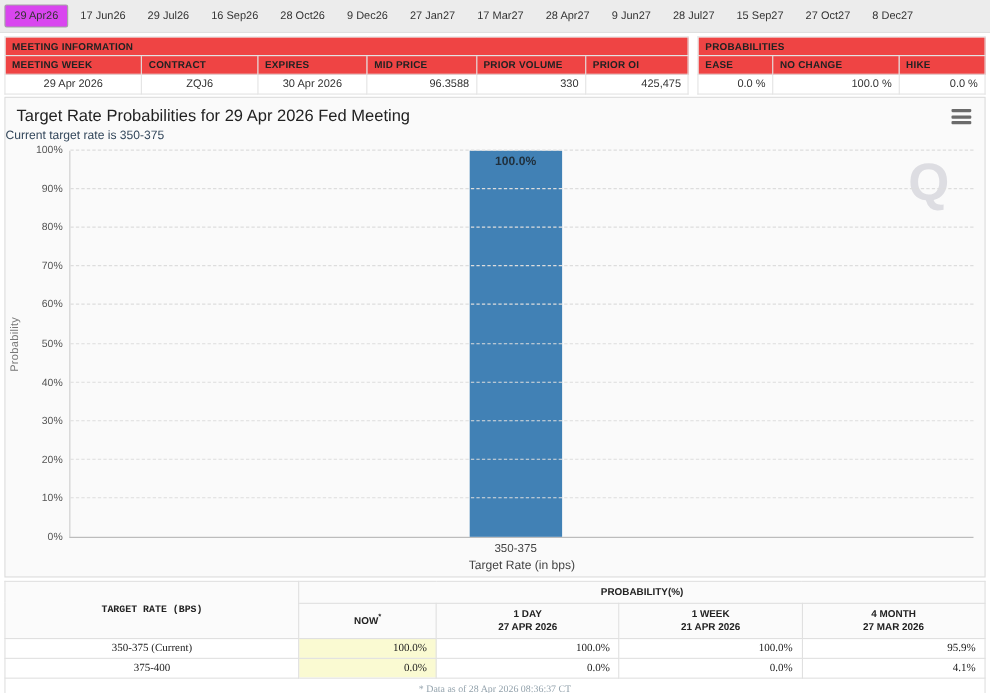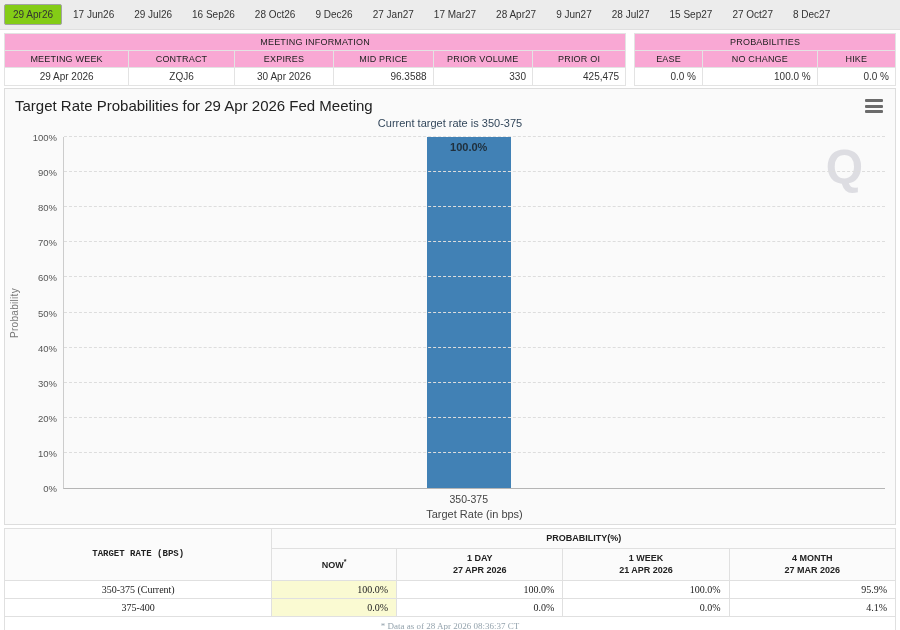--- a/index.html
+++ b/index.html
@@ -4,41 +4,41 @@
 <style>
   * { box-sizing: border-box; margin: 0; padding: 0; }
   html, body { width: 900px; height: 630px; overflow: hidden; background: #fff;
     font-family: "Liberation Sans", sans-serif; color: #222; }
 
   
   .tabbar { height: 30px; background: #ececec; display: flex; align-items: center;
     padding: 0 4px; gap: 2px; border-bottom: 1px solid #e0e0e0; }
   .tab { font-size: 10px; color: #333; padding: 4px 8px; border: 1px solid transparent;
     border-radius: 2px; cursor: pointer; white-space: nowrap; }
-  .tab.selected { background: #84cc16; border-color: #a3a3a3; }
+  .tab.selected { background: #d946ef; border-color: #a3a3a3; }
 
   
   .info-row { display: flex; gap: 8px; padding: 3px 4px 4px 4px; height: 58px; }
   table.mini { border-collapse: collapse; font-size: 10px; background: #fff; }
   table.mini th, table.mini td { border: 1px solid #e3e3e3; padding: 3px 6px; }
-  table.mini th { font-size: 9px; font-weight: normal; color: #222; background: #f9a8d4;
-    text-align: center; letter-spacing: .2px; }
+  table.mini th { font-size: 9px; font-weight: bold; color: #222; background: #ef4444;
+    text-align: left; letter-spacing: .2px; }
   table.mini td { color: #333; }
   .meeting-table { width: 625px; }
   .prob-table { width: 263px; }
   td.c { text-align: center; } td.r { text-align: right; }
 
   
   .chart-panel { position: relative; margin: 0 4px; border: 1px solid #ddd;
     background: #fafafa; height: 437px; }
   .chart-title { font-size: 15px; color: #222; padding: 8px 0 0 10px; }
   .menu-icon { position: absolute; top: 10px; right: 12px; width: 18px; height: 14px;
     display: flex; flex-direction: column; justify-content: space-between; cursor: pointer; }
   .menu-icon span { display: block; height: 3px; background: #6b6b6b; border-radius: 1px; }
-  .chart-subtitle { text-align: center; font-size: 11px; color: #33475b; margin-top: 3px; }
+  .chart-subtitle { text-align: left; font-size: 11px; color: #33475b; margin-top: 3px; }
 
   .plot-wrap { position: relative; margin: 8px 10px 0 58px; height: 352px;
     border-left: 1px solid #ccc; border-bottom: 1px solid #b5b5b5; }
   .gridline { position: absolute; left: 0; right: 0; border-top: 1px dashed #ddd; }
   .ytick { position: absolute; right: calc(100% + 7px); transform: translateY(50%);
     font-size: 9.5px; color: #555; white-space: nowrap; }
   .ylabel { position: absolute; left: -50px; top: 50%;
     transform: translate(-50%, -50%) rotate(-90deg); transform-origin: center;
     font-size: 10px; color: #777; letter-spacing: .3px; }
   .bar { position: absolute; bottom: 0; left: calc(49.3% - 42px); width: 84px; }

